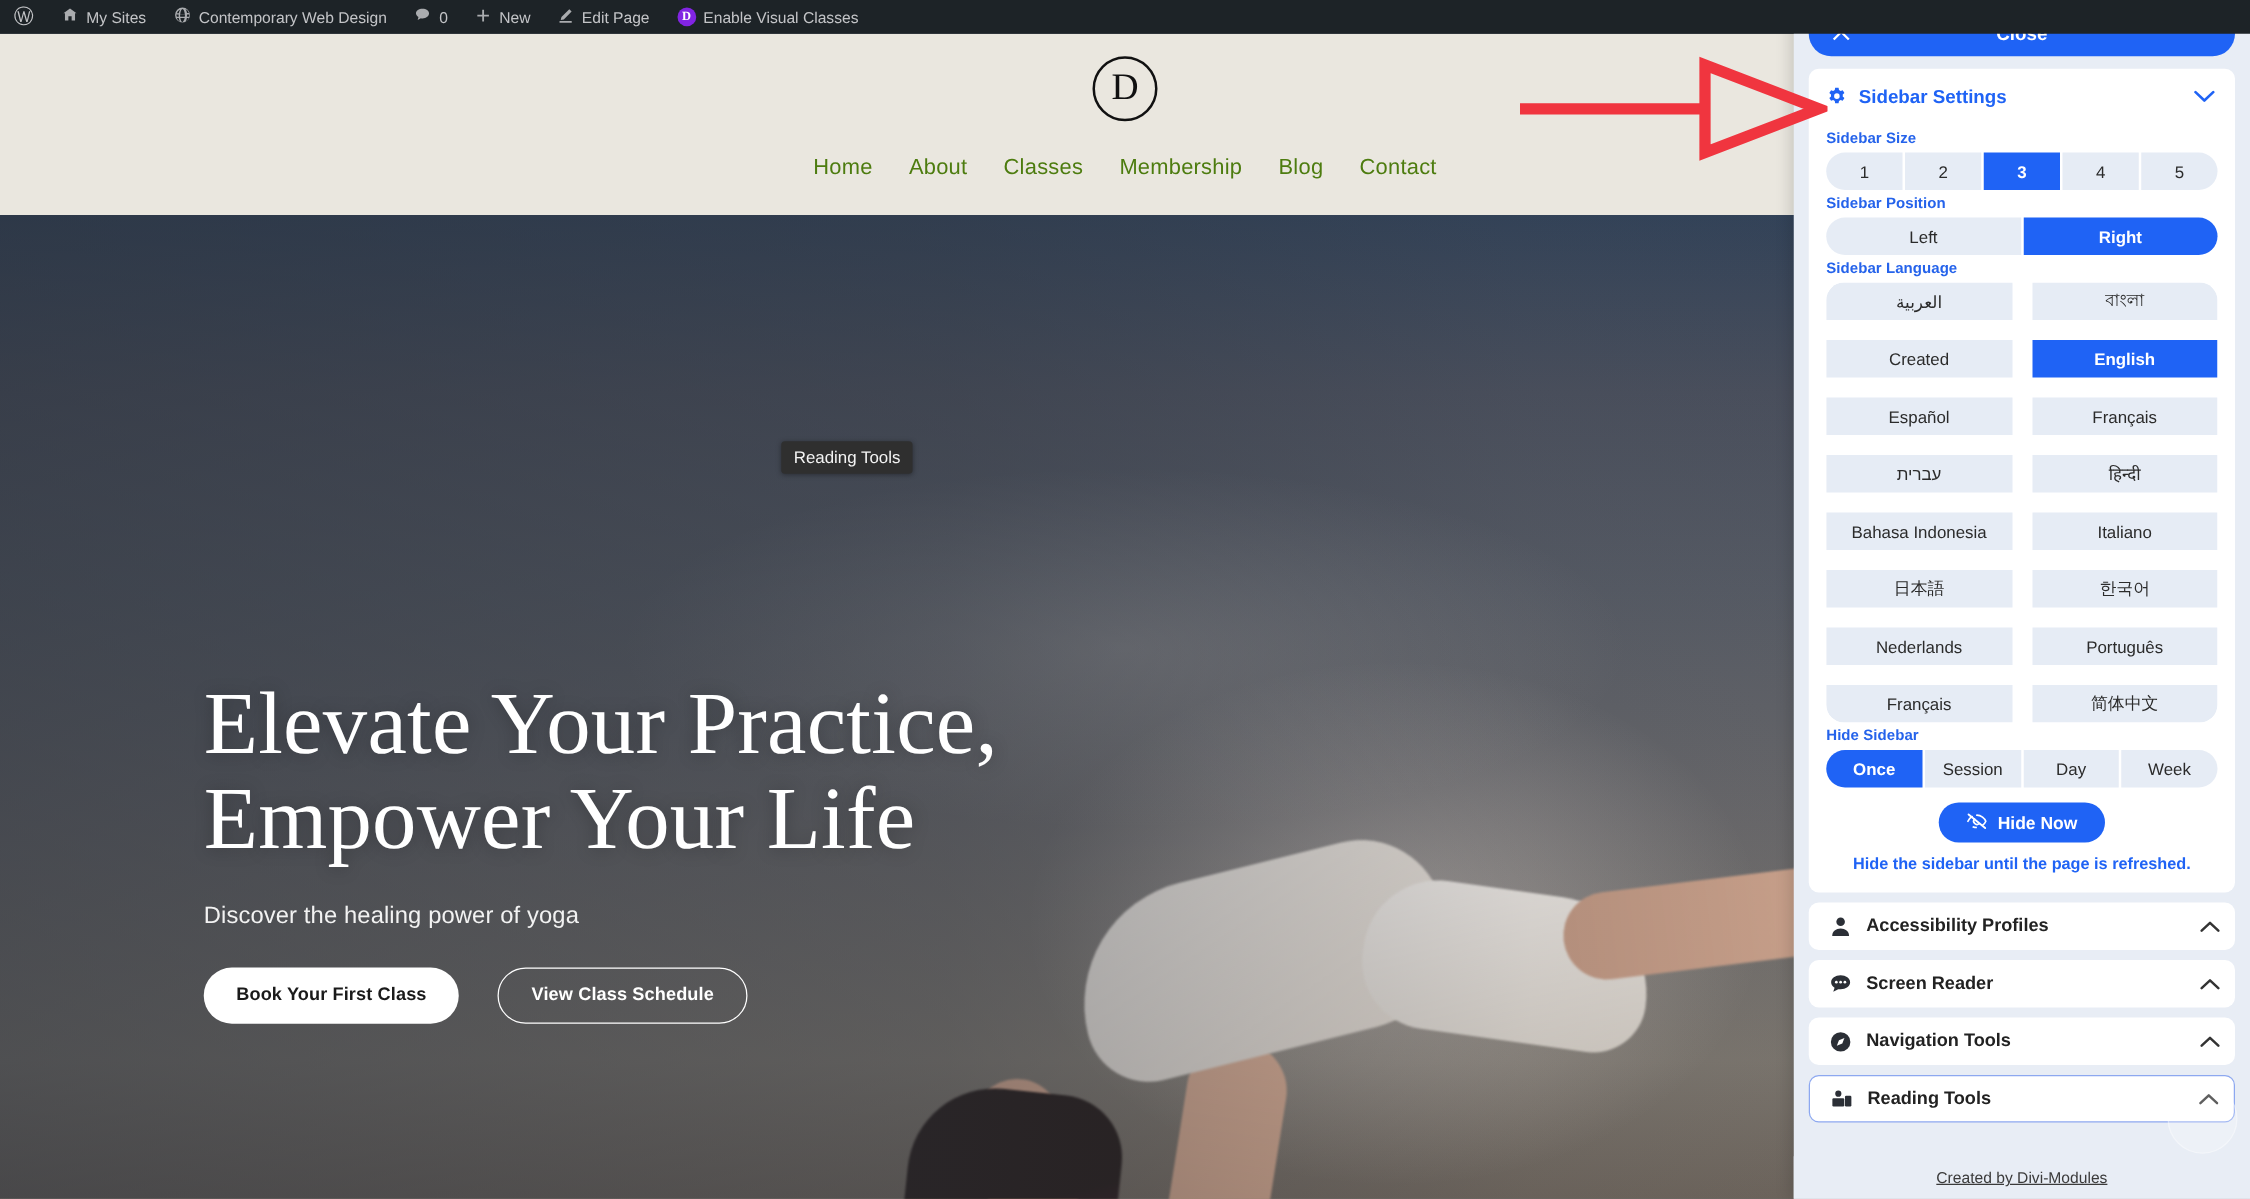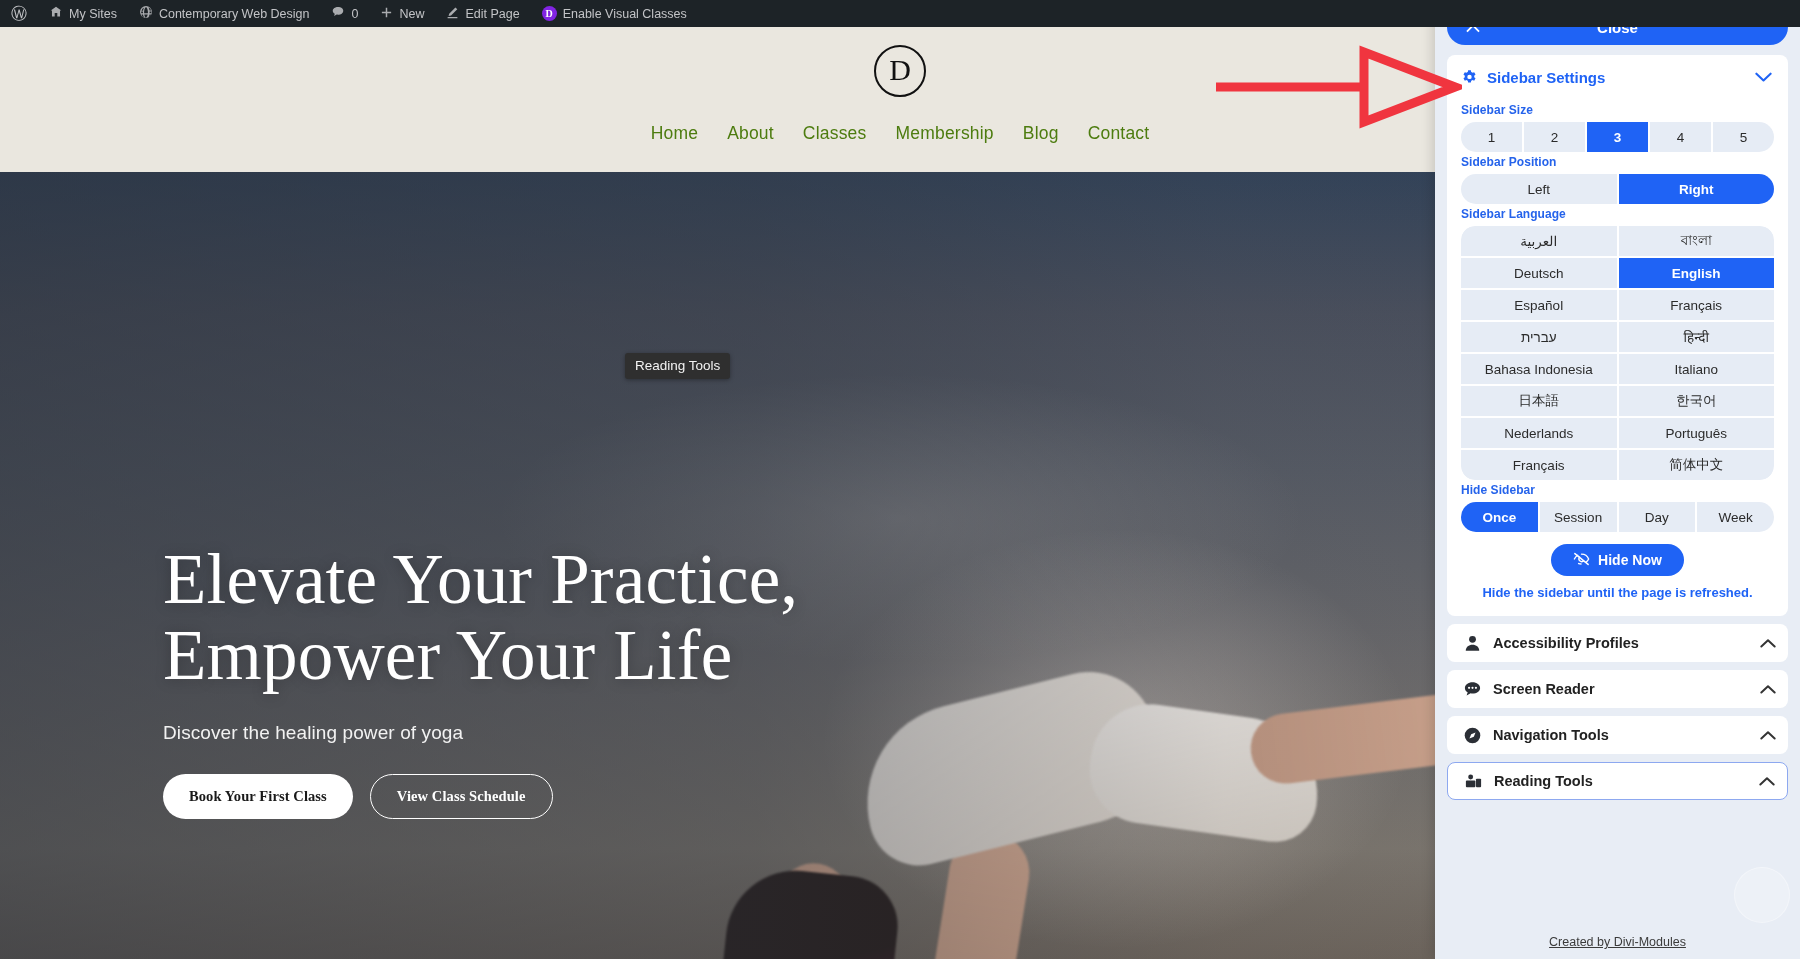--- a/index.html
+++ b/index.html
@@ -128,21 +128,21 @@
   #hero-title {
     font-family: "Liberation Serif", serif;
     font-size: 71px; line-height: 1.07; color: #fff;
     font-weight: 400; letter-spacing: .2px;
     text-shadow: 0 1px 14px rgba(0,0,0,.25);
   }
   #hero-sub {
     margin-top: 28px; font-size: 19px; color: #f2f2f2;
     letter-spacing: .1px;
   }
-  #hero-buttons { margin-top: 30px; display: flex; gap: 17px; font-family: Liberation Serif, serif; }
+  #hero-buttons { margin-top: 30px; display: flex; gap: 31px; }
   .hero-btn {
     height: 45px; padding: 0 26px; border-radius: 26px;
     display: flex; align-items: center; justify-content: center;
     font-size: 14.5px; font-weight: 700; cursor: pointer;
     letter-spacing: .1px;
   }
   .hero-btn.solid { background: #fff; color: #1a1a1a; }
   .hero-btn.ghost { background: transparent; color: #fff; border: 1.6px solid #fff; }
 
   
@@ -223,21 +223,21 @@
     background: #e6ecf5; color: #2b2b2b;
     display: flex; align-items: center; justify-content: center;
     font-size: 13.5px; cursor: pointer; user-select: none;
   }
   .seg-row .seg:first-child { border-radius: 16px 0 0 16px; }
   .seg-row .seg:last-child { border-radius: 0 16px 16px 0; }
   .seg.active { background: #1f63f5; color: #fff; font-weight: 600; }
 
   .lang-grid {
     display: grid; grid-template-columns: 1fr 1fr;
-    gap: 2px;
+    gap: 16px;
     border-radius: 14px; overflow: hidden;
   }
   .lang {
     height: 30px; background: #e6ecf5; color: #2b2b2b;
     display: flex; align-items: center; justify-content: center;
     font-size: 13.5px; cursor: pointer; user-select: none;
   }
   .lang.active { background: #1f63f5; color: #fff; font-weight: 600; }
   .lang-grid .lang:nth-child(1) { border-top-left-radius: 14px; }
   .lang-grid .lang:nth-child(2) { border-top-right-radius: 14px; }
@@ -426,21 +426,21 @@
       <div class="group-label">Sidebar Position</div>
       <div class="seg-row">
         <div class="seg">Left</div>
         <div class="seg active">Right</div>
       </div>
 
       <div class="group-label">Sidebar Language</div>
       <div class="lang-grid">
         <div class="lang">العربية</div>
         <div class="lang">বাংলা</div>
-        <div class="lang">Deutsch</div>
+        <div class="lang">Created</div>
         <div class="lang active">English</div>
         <div class="lang">Español</div>
         <div class="lang">Français</div>
         <div class="lang">עברית</div>
         <div class="lang">हिन्दी</div>
         <div class="lang">Bahasa Indonesia</div>
         <div class="lang">Italiano</div>
         <div class="lang">日本語</div>
         <div class="lang">한국어</div>
         <div class="lang">Nederlands</div>

